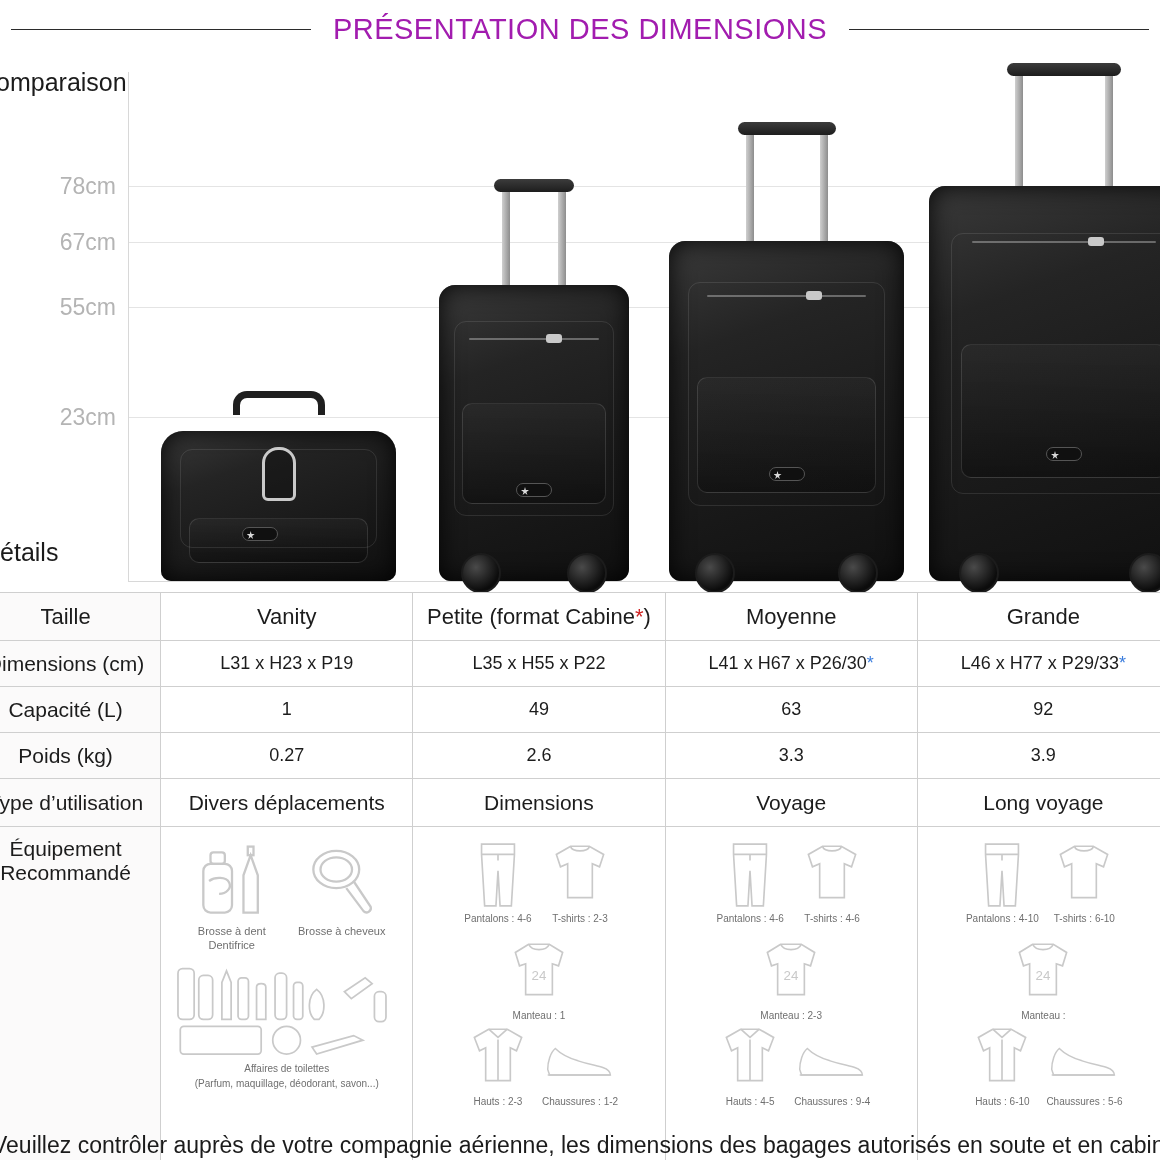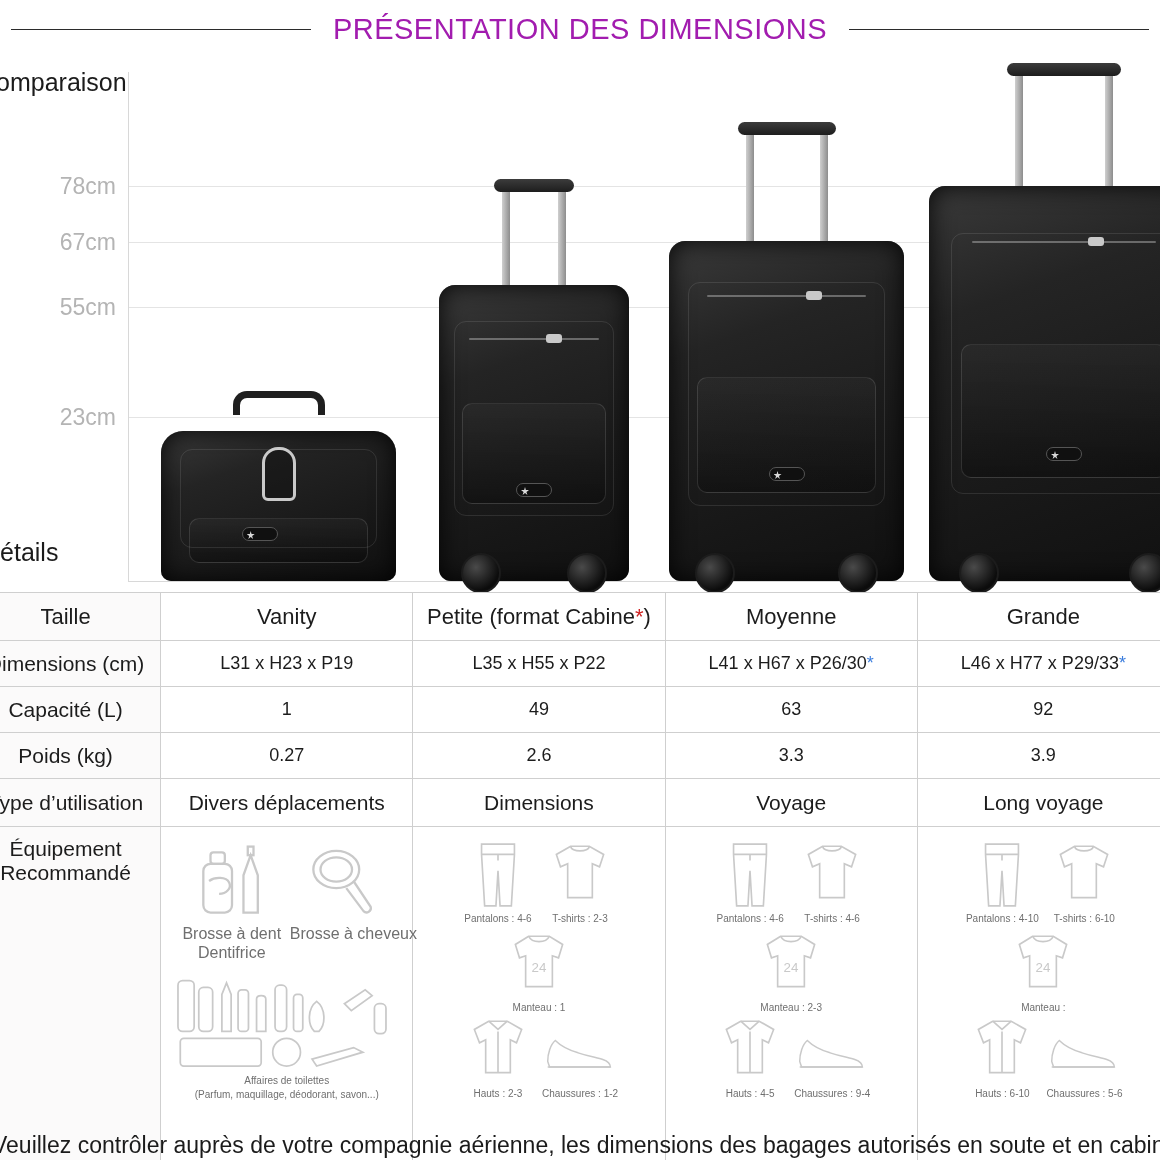--- a/index.html
+++ b/index.html
@@ -225,21 +225,21 @@
 
   
   tr.r-equip td { height: 300px; vertical-align: top; background: #fff; }
   tr.r-equip td.rowhead { background: #fbfafa; }
   .equip-cell { padding: 10px 6px 4px; }
   .equip-grid {
     display: flex;
     flex-wrap: wrap;
     justify-content: center;
     align-items: flex-start;
-    gap: 2px 6px;
+    gap: 10px 6px;
   }
   .equip-item {
     width: 76px;
     text-align: center;
     color: #6f6f6f;
     font-size: 10px;
     line-height: 1.15;
   }
   .equip-item .glyph {
     display: block;
@@ -251,21 +251,21 @@
   .equip-note {
     display: block;
     text-align: center;
     color: #6f6f6f;
     font-size: 10px;
     line-height: 1.25;
     margin-top: 2px;
   }
   .vanity-equip .equip-item { width: 104px; }
   .vanity-equip .equip-item .glyph { height: 86px; }
-  .vanity-equip .equip-item .cap { font-size: 16px; }
+  .vanity-equip .equip-item .cap { font-size: 11px; }
 
   
   .footer {
     position: absolute;
     left: -8px;
     top: 1132px;
     width: 1180px;
     font-size: 23px;
     color: #1b1b1b;
     white-space: nowrap;

